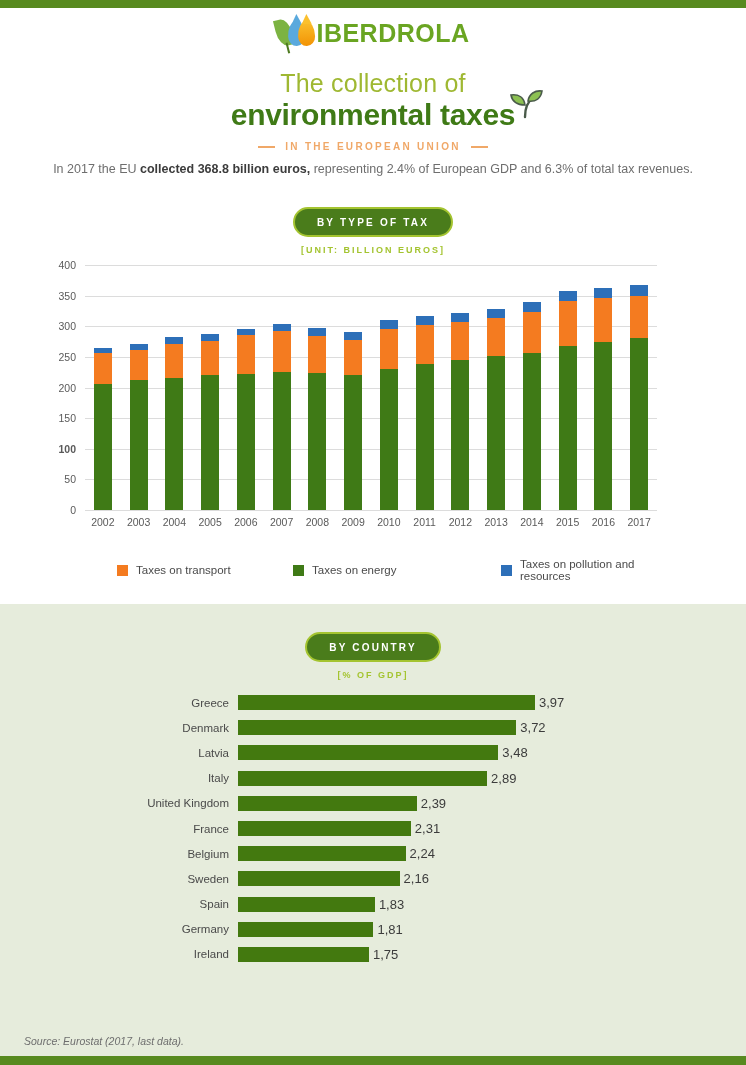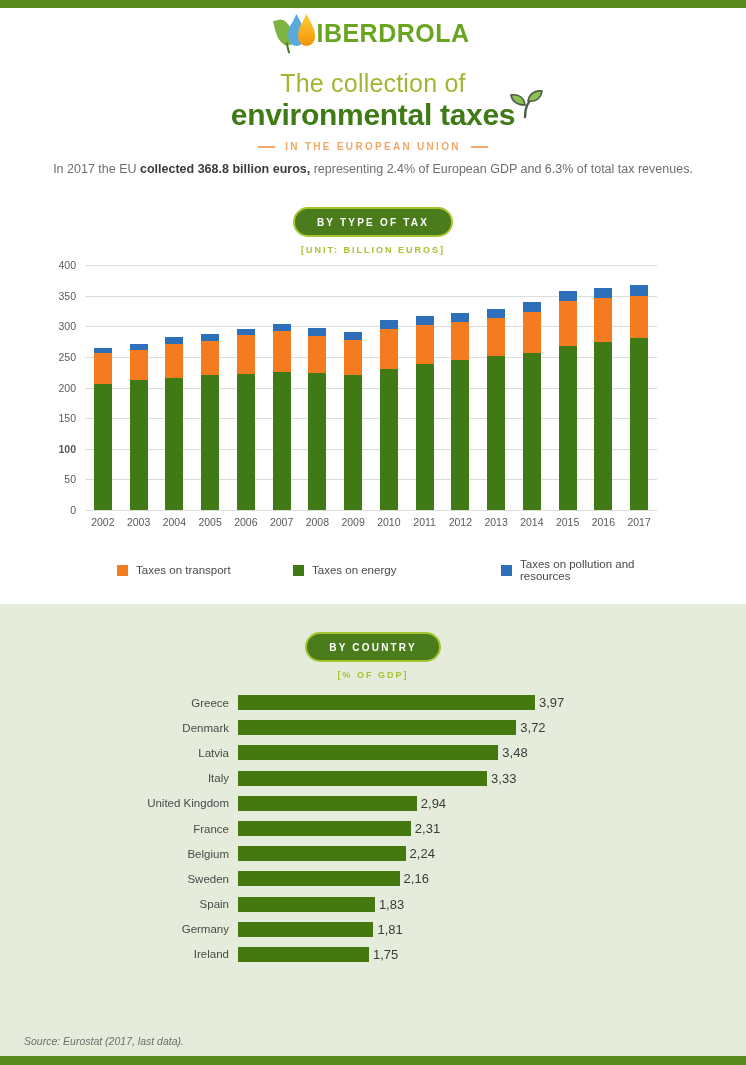--- a/index.html
+++ b/index.html
@@ -456,28 +456,28 @@
         <div class="c-name">Latvia</div>
         <div class="c-track">
           <div class="c-bar" style="width: 260.343px; background: rgb(67, 121, 15);"></div>
           <div class="c-val">3,48</div>
         </div>
       </div>
       <div class="crow">
         <div class="c-name">Italy</div>
         <div class="c-track">
           <div class="c-bar" style="width: 249.121px; background: rgb(67, 121, 15);"></div>
-          <div class="c-val">3,33</div>
+          <div class="c-val">2,89</div>
         </div>
       </div>
       <div class="crow">
         <div class="c-name">United Kingdom</div>
         <div class="c-track">
           <div class="c-bar" style="width: 178.798px; background: rgb(67, 121, 15);"></div>
-          <div class="c-val">2,94</div>
+          <div class="c-val">2,39</div>
         </div>
       </div>
       <div class="crow">
         <div class="c-name">France</div>
         <div class="c-track">
           <div class="c-bar" style="width: 172.814px; background: rgb(67, 121, 15);"></div>
           <div class="c-val">2,31</div>
         </div>
       </div>
       <div class="crow">

